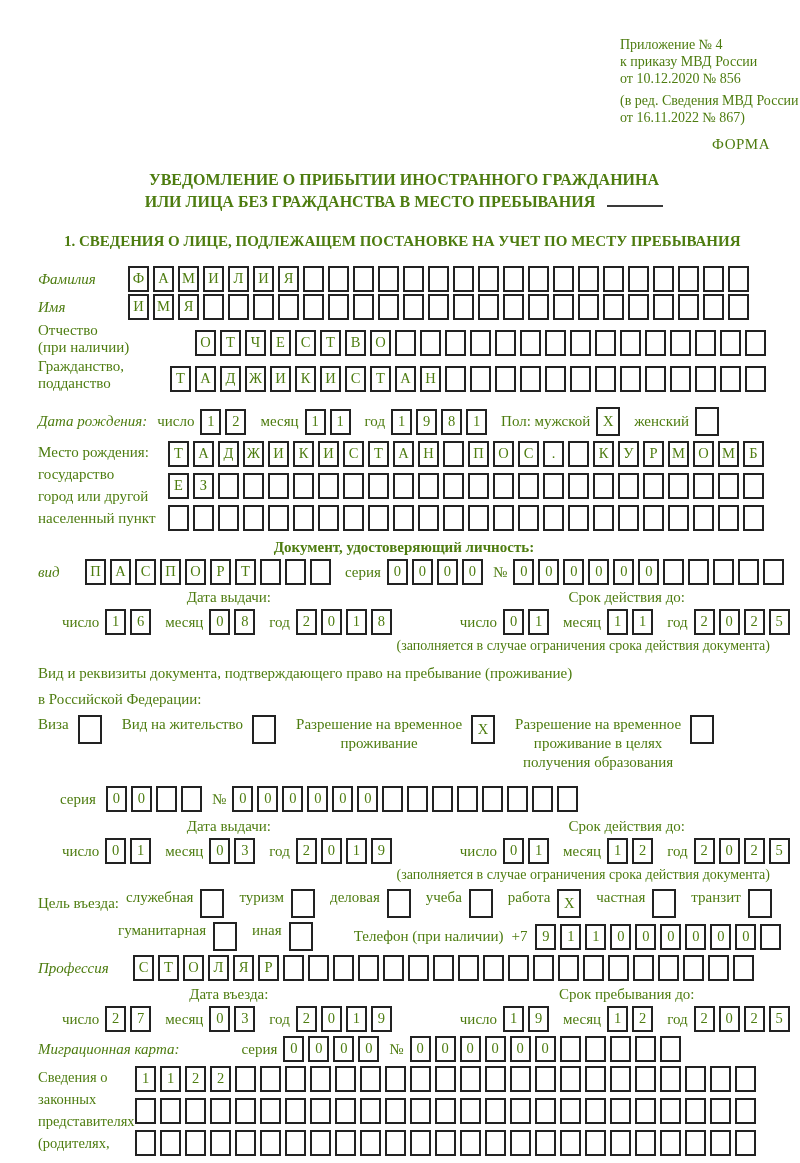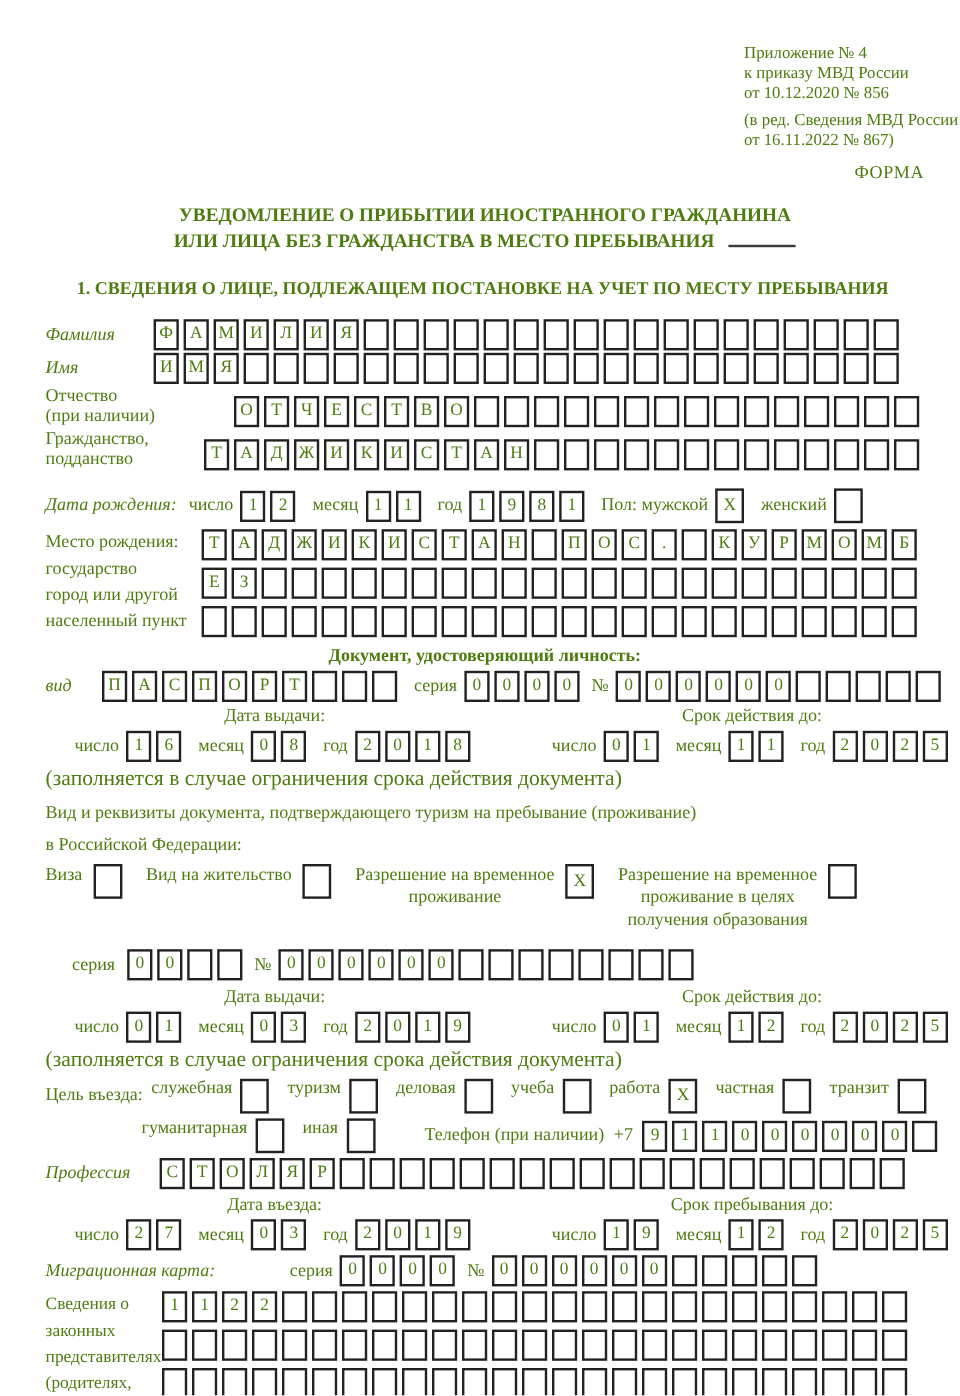--- a/index.html
+++ b/index.html
@@ -38,21 +38,21 @@
 
   .center-bold{text-align:center;font-weight:bold;margin:2px 0 3px 0;}
 
   .dates{margin:4px 0 6px 0;}
   .dates-row{display:flex;align-items:flex-start;}
   .dgroup{display:inline-block;}
   .dgroup.left{margin-left:24px;}
   .dgroup.right{margin-left:64px;}
   .dtitle{text-align:center;margin-bottom:3px;}
   .dfields{display:flex;align-items:center;white-space:nowrap;}
-  .dnote{font-size:18px;text-align:left;margin-top:3px;}
+  .dnote{font-size:14px;text-align:right;margin-top:3px;}
 
   .intro{line-height:26px;margin-bottom:3px;}
   .cbrow{display:flex;align-items:flex-start;margin:2px 0 14px 0;}
   .cbitem{display:flex;align-items:flex-start;margin-right:16px;}
   .cbitem .cbl{margin-right:9px;line-height:19px;}
   .cbl-multi{text-align:center;line-height:19px;margin-right:9px;}
 
   .serrow{display:flex;align-items:center;margin:0 0 6px 22px;}
 
   .prow{display:flex;align-items:center;margin-bottom:4px;white-space:nowrap;}
@@ -418,21 +418,21 @@
               <span class="cell">2</span>
               <span class="cell">5</span>
             </span>
         </div>
       </div>
     </div>
     <div class="dnote">(заполняется в случае ограничения срока действия документа)</div>
   </div>
 
   <div class="intro">
-    <div>Вид и реквизиты документа, подтверждающего туризм на пребывание (проживание)</div>
+    <div>Вид и реквизиты документа, подтверждающего право на пребывание (проживание)</div>
     <div>в Российской Федерации:</div>
   </div>
 
   <div class="cbrow">
     <span class="cbitem">
       <span class="cbl">Виза</span>
       <span class="boxes lg">
           <span class="cell"></span>
         </span>
     </span>

